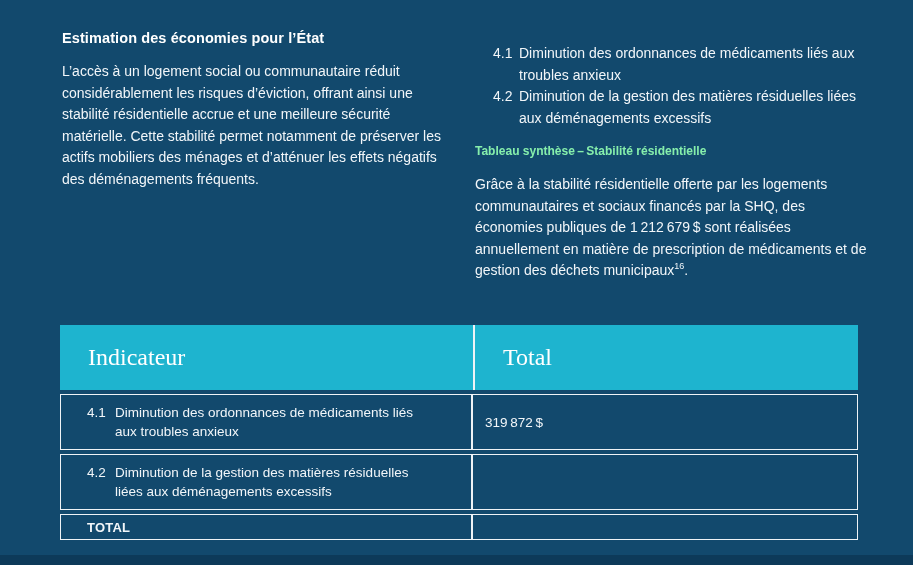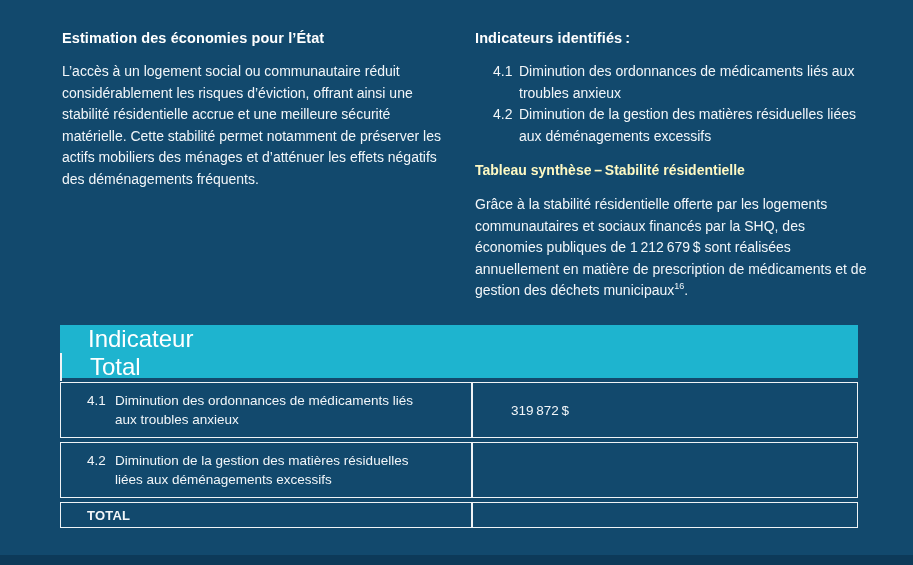--- a/index.html
+++ b/index.html
@@ -22,48 +22,47 @@
     margin-bottom:15px; letter-spacing:.1px;
   }
   p.doc-par {
     font-size:14px; line-height:21.5px; color:var(--text,#F2F6F9);
   }
   .indicator-list { margin:13px 0 14px 18px; }
   .indicator-item { display:flex; font-size:14px; line-height:21.5px; }
   .indicator-item .num { flex:0 0 26px; }
   .indicator-item .txt { flex:1; padding-right:4px; }
   h3.sub-heading {
-    font-size:14px; font-weight:bold; color:#fef9c3;
+    font-size:12px; font-weight:bold; color:#86efac;
     margin:15px 0 16px 0;
   }
   sup { font-size:9px; vertical-align:super; line-height:0;text-align:center; }
 
   
   .synth-table { position:absolute; left:60px; top:325px; width:798px; }
   .t-header {
-    display:flex; height:53px;
+    display:flex; height:65px;
     background: var(--header_teal, #1EB4CF);
     color:#FFFFFF;
-    font-family:Liberation Sans, sans-serif;
+    font-family:Liberation Serif, serif;
     font-size:24px;
-    flex-direction:column;
   }
   .t-header .h-cell { display:flex; align-items:center; padding-left:28px; }
   .t-header .h-cell.c1 { width:413px; }
   .t-header .h-cell.c2 { flex:1; border-left:2px solid var(--border,#EFF3F6); }
   .t-row {
     display:flex; margin-top:4px;
     border:1px solid var(--border,#EFF3F6);
   }
   .t-row .cell { display:flex; align-items:center; }
   .t-row .cell.c1 {
     width:412px; padding:8px 40px 8px 26px;
     border-right:2px solid var(--border,#EFF3F6);
   }
-  .t-row .cell.c2 { flex:1; padding-left:38px; }
+  .t-row .cell.c2 { flex:1; padding-left:12px; }
   .t-row.data { min-height:51px; }
   .t-row .ind { display:flex; font-size:13.5px; line-height:19px; }
   .t-row .ind .num { flex:0 0 28px; }
   .t-row .ind .txt { flex:1; }
   .t-row .val { font-size:13.5px; }
   .t-row.total { min-height:26px; font-weight:bold; }
   .t-row.total .cell.c1 { padding:4px 20px 4px 26px; font-size:13px; letter-spacing:.2px; }
   .t-row.total .val { font-size:13.5px; }
 
   .footer-strip {
@@ -75,21 +74,20 @@
 <body>
 
 <div class="top-section">
 
   <div class="col-left">
     <h3 class="doc-heading">Estimation des économies pour l’État</h3>
     <p class="doc-par">L’accès à un logement social ou communautaire réduit considérablement les risques d’éviction, offrant ainsi une stabilité résidentielle accrue et une meilleure sécurité matérielle. Cette stabilité permet notamment de préserver les actifs mobiliers des ménages et d’atténuer les effets négatifs des déménagements fréquents.</p>
   </div>
 
   <div class="col-right">
-    <h3 class="doc-heading">Indicateurs identifiés :</h3>
 
     <div class="indicator-list">
       <div class="indicator-item">
         <span class="num">4.1</span>
         <span class="txt">Diminution des ordonnances de médicaments liés aux troubles anxieux</span>
       </div>
       <div class="indicator-item">
         <span class="num">4.2</span>
         <span class="txt">Diminution de la gestion des matières résiduelles liées aux déménagements excessifs</span>
       </div>

